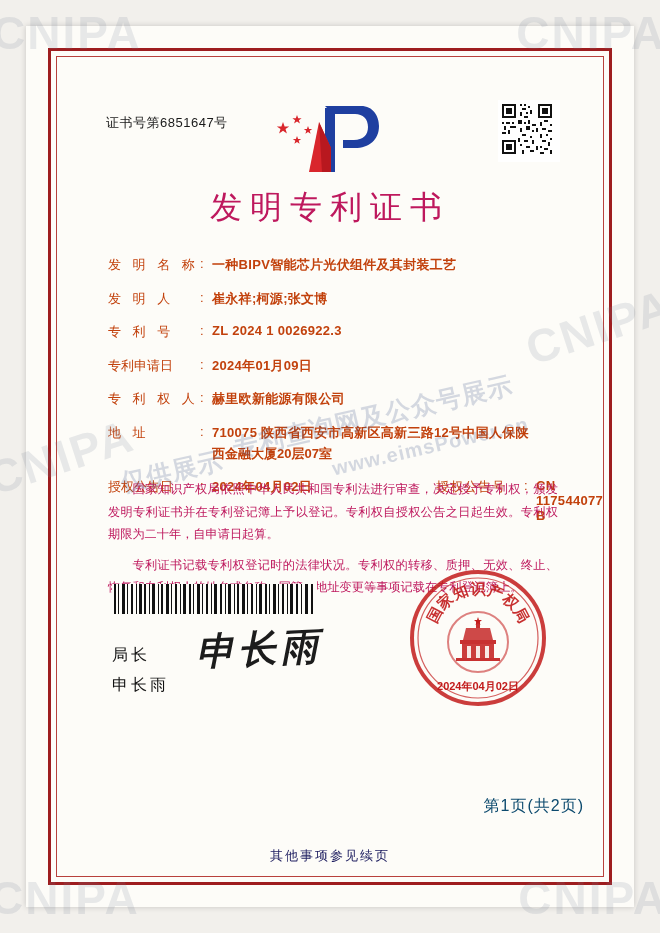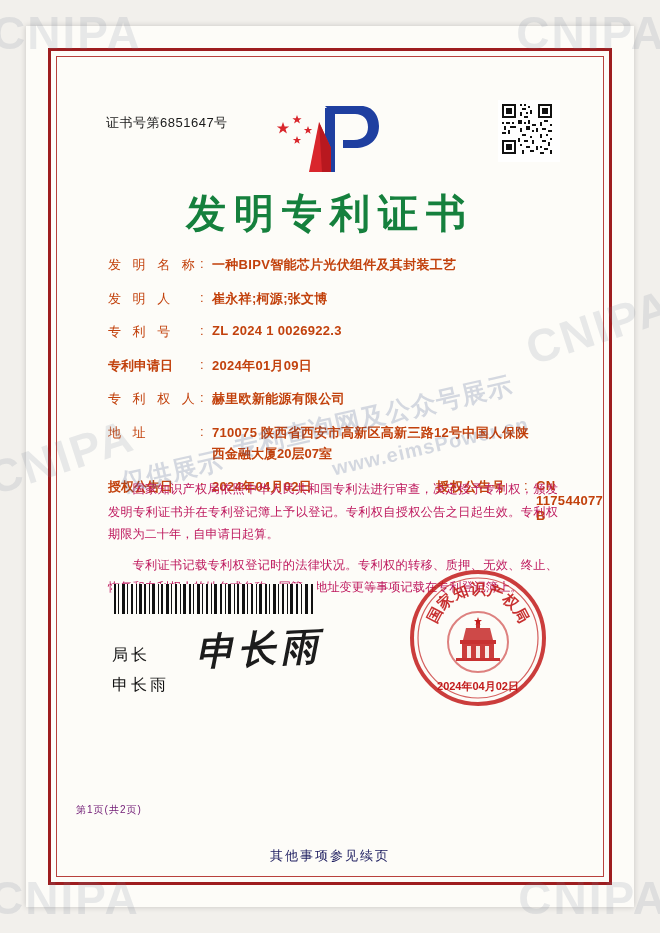--- a/index.html
+++ b/index.html
@@ -112,24 +112,24 @@
     height: 74px;
   }
 
   .title {
     position: absolute;
     left: 0;
     right: 0;
     top: 108px;
     text-align: center;
     font-family: "DejaVu Serif", "Liberation Serif", serif;
-    font-size: 40px;
-    font-weight: bold;
+    font-size: 32px;
+    font-weight: normal;
     letter-spacing: 8px;
-    color: #15803d;
+    color: #be185d;
   }
 
   
   .fields {
     position: absolute;
     left: 32px;
     right: 32px;
     top: 178px;
     font-size: 13px;
     color: #c2410c;
@@ -138,21 +138,21 @@
     display: flex;
     align-items: flex-start;
     margin-bottom: 15.5px;
   }
   .f-label {
     width: 92px;
     flex: 0 0 92px;
     letter-spacing: 4px;
     white-space: nowrap;
   }
-  .f-label.tight { letter-spacing: 0px; font-weight: bold; }
+  .f-label.tight { letter-spacing: 0px; }
   .f-colon {
     width: 12px;
     flex: 0 0 12px;
   }
   .f-value {
     flex: 1;
     font-weight: 600;
     letter-spacing: 0.3px;
   }
   .f-value.bold { font-weight: 700; }
@@ -222,23 +222,23 @@
     width: 140px;
     height: 140px;
   }
 
   
   .page-no {
     position: absolute;
     left: 0;
     right: 0;
     bottom: 42px;
-    text-align: left;
-    font-size: 10px;
-    color: #701a75;
+    text-align: right;
+    font-size: 16px;
+    color: #0c4a6e;
     letter-spacing: 1px;
   }
   .footer-note {
     position: absolute;
     left: 0;
     right: 0;
     bottom: -6px;
     text-align: center;
     font-size: 13px;
     color: #1b1b5e;

